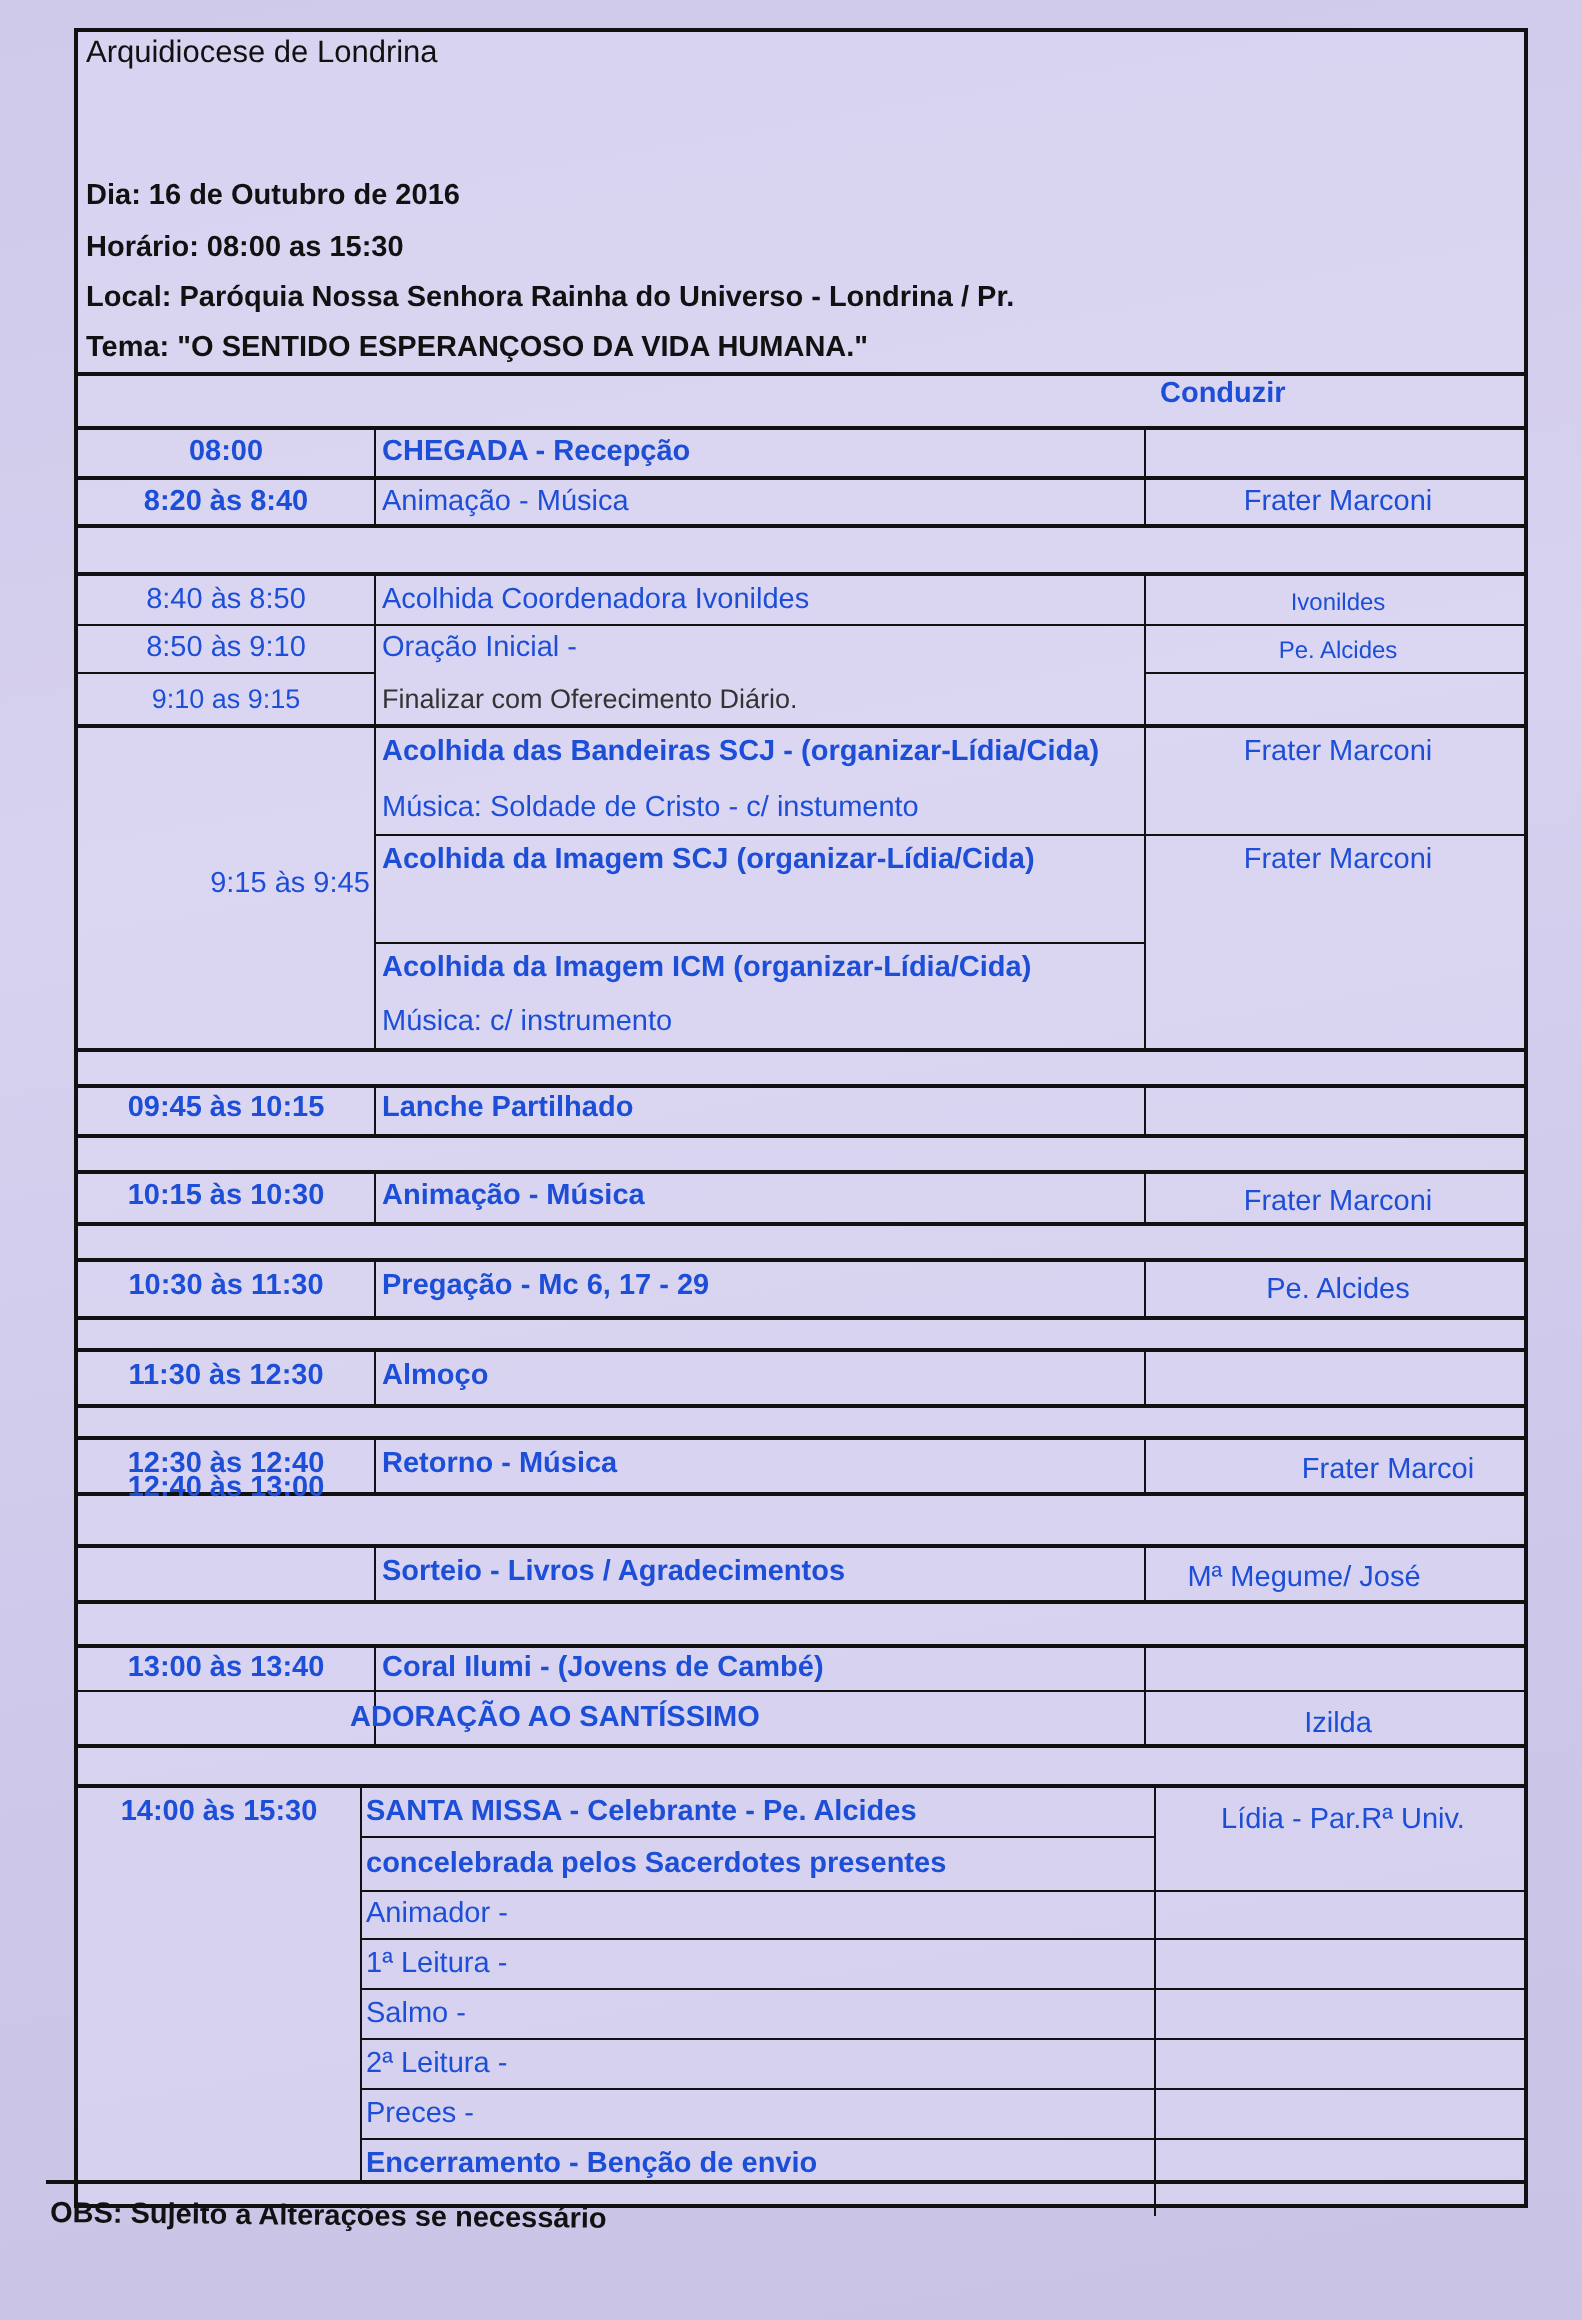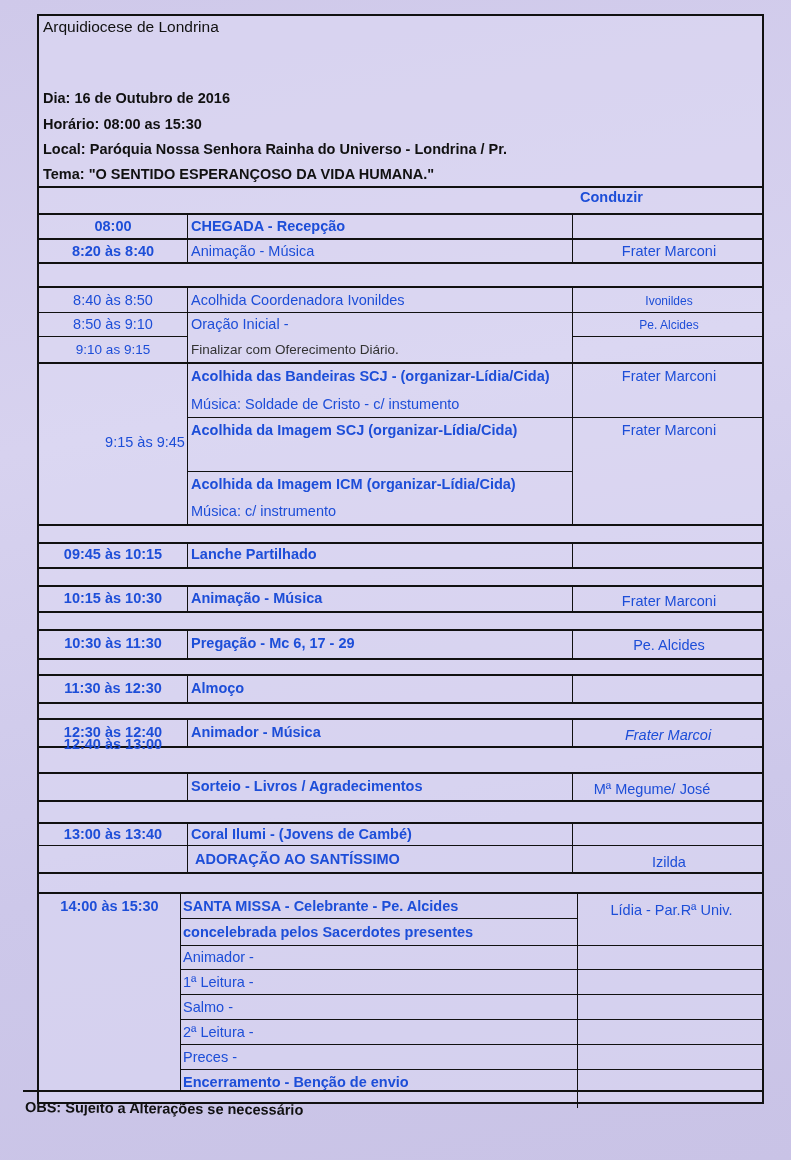--- a/index.html
+++ b/index.html
@@ -111,39 +111,39 @@
   <div class="vline" style="top:658px;left:148px;height:28px;"></div>
   <div class="vline" style="top:658px;left:533px;height:28px;"></div>
   <div class="cell time" style="top:664px;left:0;width:148px;">11:30 às 12:30</div>
   <div class="cell act" style="top:664px;left:152px;">Almoço</div>
   <div class="hline" style="top:686px;left:-2px;width:727px;"></div>
   <div class="hline" style="top:702px;left:-2px;width:727px;"></div>
 
   <div class="vline" style="top:702px;left:148px;height:28px;"></div>
   <div class="vline" style="top:702px;left:533px;height:28px;"></div>
   <div class="cell time" style="top:708px;left:0;width:148px;">12:30 às 12:40</div>
-  <div class="cell act" style="top:708px;left:152px;">Animador -  Música</div>
-  <div class="cell who" style="top:711px;left:534px;width:190px;font-style:italic;">Frater Marcoi</div>
+  <div class="cell act" style="top:708px;left:152px;">Retorno -  Música</div>
+  <div class="cell who" style="top:711px;left:560px;width:190px;">Frater Marcoi</div>
   <div class="hline" style="top:730px;left:-2px;width:727px;"></div>
   <div class="hline" style="top:756px;left:-2px;width:727px;"></div>
 
   <div class="vline" style="top:756px;left:148px;height:28px;"></div>
   <div class="vline" style="top:756px;left:533px;height:28px;"></div>
   <div class="cell time" style="top:720px;left:0;width:148px;">12:40 às 13:00</div>
   <div class="cell act" style="top:762px;left:152px;">Sorteio - Livros / Agradecimentos</div>
   <div class="cell who" style="top:765px;left:535px;width:156px;">Mª Megume/ José</div>
   <div class="hline" style="top:784px;left:-2px;width:727px;"></div>
   <div class="hline" style="top:806px;left:-2px;width:727px;"></div>
 
   <div class="vline" style="top:806px;left:148px;height:50px;"></div>
   <div class="vline" style="top:806px;left:533px;height:50px;"></div>
   <div class="cell time" style="top:810px;left:0;width:148px;">13:00 às 13:40</div>
   <div class="cell act" style="top:810px;left:152px;">Coral  Ilumi  -  (Jovens de Cambé)</div>
   <div class="hline" style="top:829px;left:-2px;width:727px;border-top-width:1.5px;"></div>
-  <div class="cell act" style="top:835px;left:156px;">ADORAÇÃO AO SANTÍSSIMO</div>
+  <div class="cell act" style="top:835px;left:136px;">ADORAÇÃO AO SANTÍSSIMO</div>
   <div class="cell who" style="top:838px;left:535px;width:190px;">Izilda</div>
   <div class="hline" style="top:856px;left:-2px;width:727px;"></div>
   <div class="hline" style="top:876px;left:-2px;width:727px;"></div>
 
   <div class="vline" style="top:876px;left:141px;height:198px;"></div>
   <div class="vline" style="top:876px;left:538px;height:216px;"></div>
   <div class="cell time" style="top:882px;left:0;width:141px;">14:00 às 15:30</div>
   <div class="cell act" style="top:882px;left:144px;">SANTA MISSA -  Celebrante  -  Pe. Alcides</div>
   <div class="cell who" style="top:886px;left:540px;width:185px;">Lídia - Par.Rª Univ.</div>
   <div class="hline" style="top:902px;left:141px;width:397px;border-top-width:1.5px;"></div>

